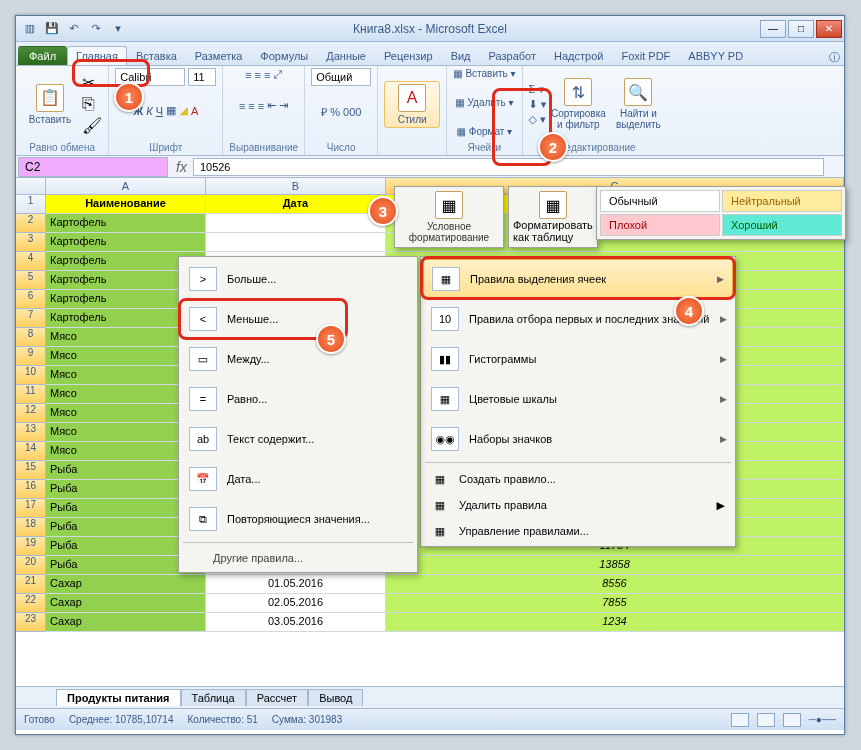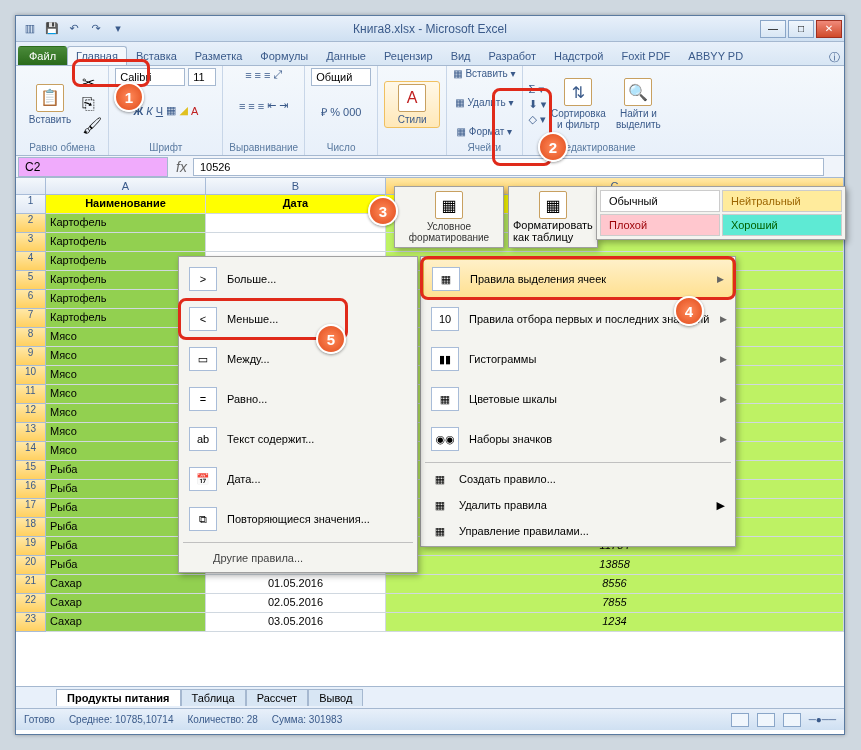--- a/index.html
+++ b/index.html
@@ -324,21 +324,21 @@
   <div class="sheettabs">
     <div class="stab active">Продукты питания</div>
     <div class="stab">Таблица</div>
     <div class="stab">Рассчет</div>
     <div class="stab">Вывод</div>
   </div>
 
   <div class="statusbar">
     <span>Готово</span>
     <span><span>Среднее:</span> <span>10785,10714</span></span>
-    <span><span>Количество:</span> <span>28</span></span>
+    <span><span>Количество:</span> <span>51</span></span>
     <span><span>Сумма:</span> <span>301983</span></span>
     <div class="right">
       <div class="view-btn"></div>
       <div class="view-btn"></div>
       <div class="view-btn"></div>
       <span>─●──</span>
     </div>
   </div>
 
   <div class="dropdown dd-cf">

